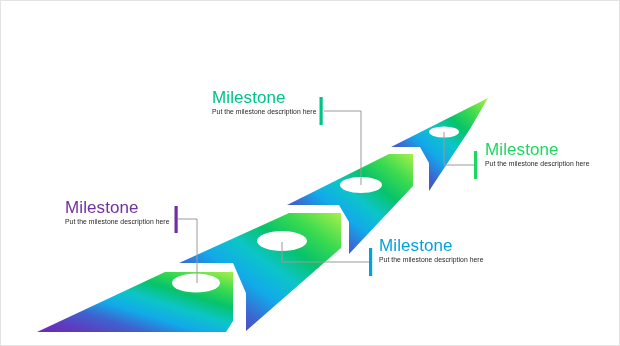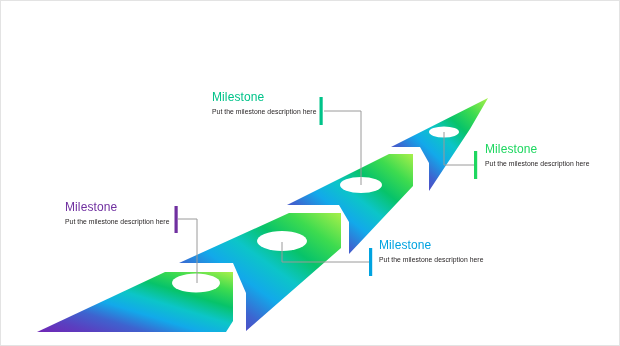--- a/index.html
+++ b/index.html
@@ -25,21 +25,21 @@
     top: 0;
     width: 620px;
     height: 346px;
     display: block;
   }
   .callout {
     position: absolute;
     white-space: nowrap;
   }
   .callout .ms-title {
-    font-size: 12px;
+    font-size: 17px;
     font-weight: 400;
     line-height: 15px;
     margin: 0 0 2px 0;
     letter-spacing: 0.1px;
   }
   .callout .ms-desc {
     font-size: 6.8px;
     line-height: 9px;
     color: #231f20;
     margin: 0;

